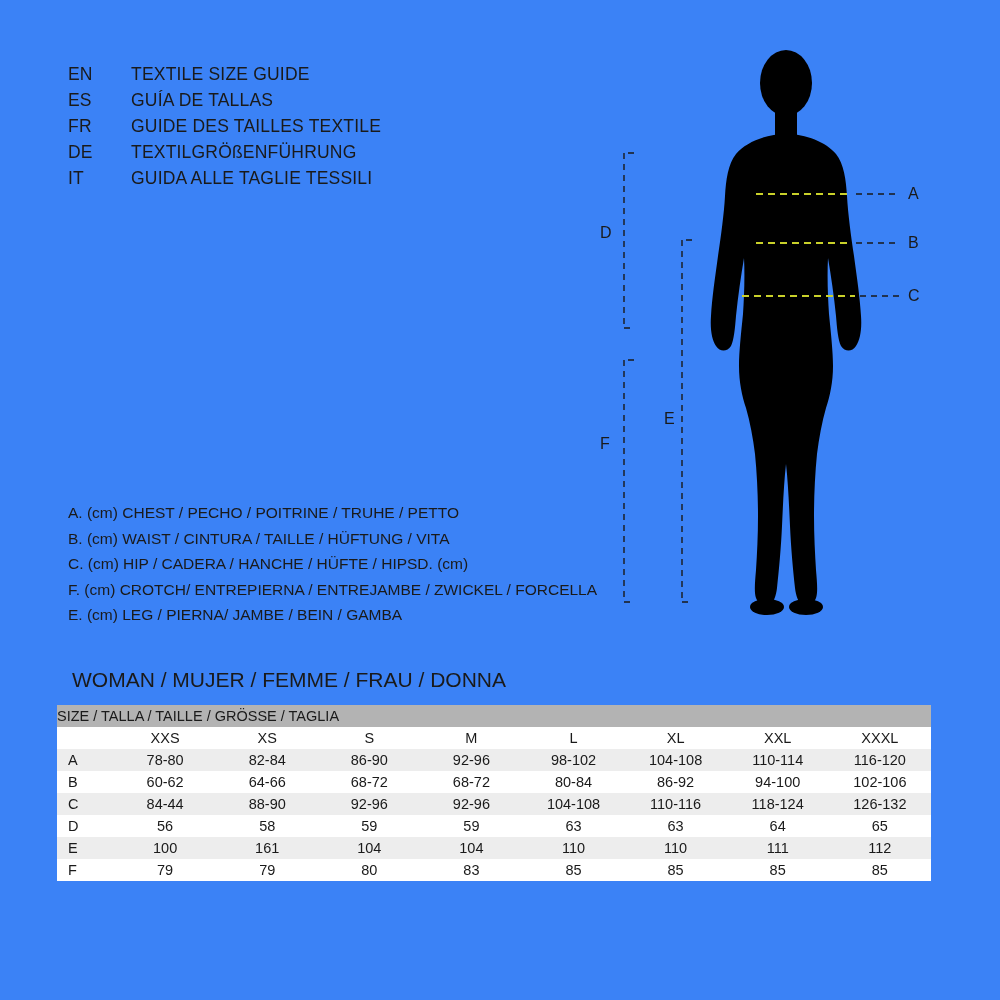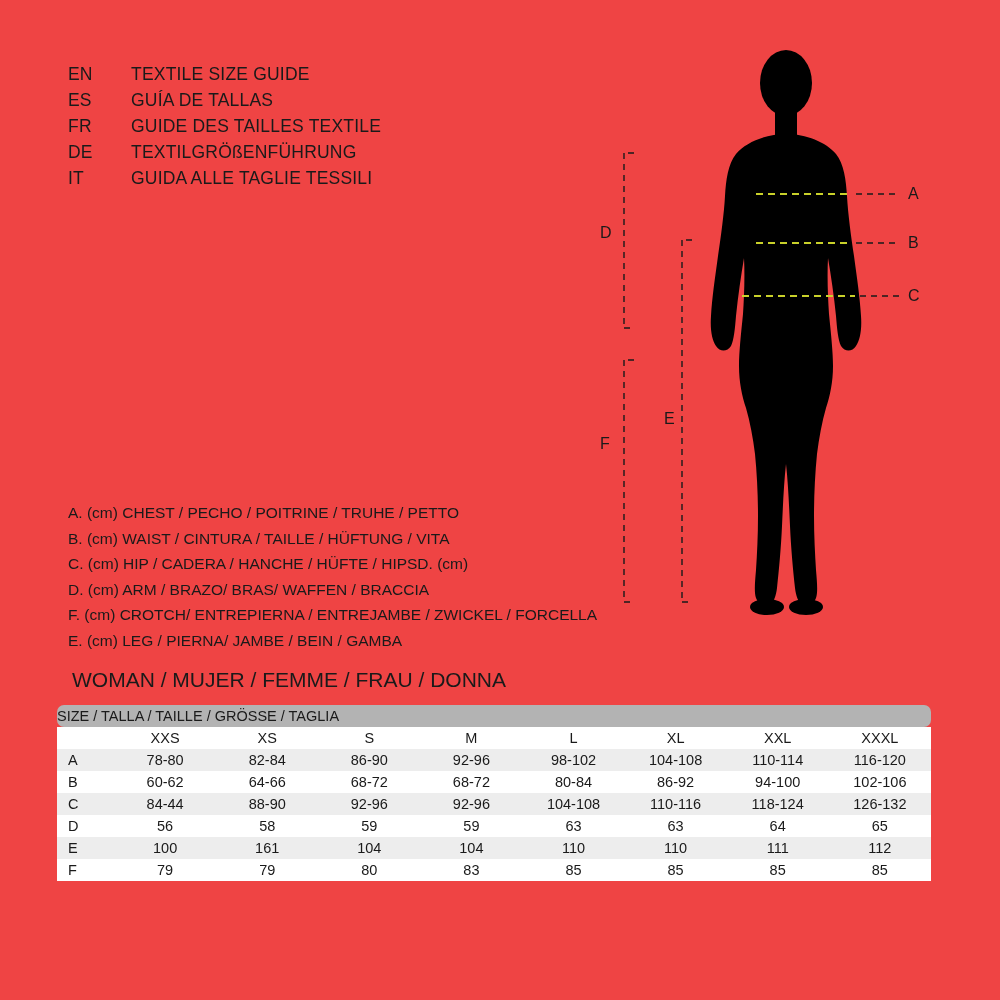--- a/index.html
+++ b/index.html
@@ -9,21 +9,21 @@
   }
   body {
     font-family: "Liberation Sans", sans-serif;
     color: #1a1a1a;
   }
   #page {
     position: relative;
     width: 1000px;
     height: 1000px;
     overflow: hidden;
-    background: #ef4444;
+    background: #3b82f6;
   }
 
   
   .title-block {
     position: absolute;
     left: 68px;
     top: 64px;
     width: 430px;
   }
   .title-row {
@@ -82,21 +82,20 @@
     height: 22px;
     padding: 0;
     color: #1a1a1a;
   }
   .hdr-row td {
     background: #b3b3b3;
     font-size: 15px;
     height: 23px;
     padding-left: 11px;
     text-align: left;
-    border-radius: 7px;
   }
   .row-alt td { background: #ededed; }
   .row-plain td { background: #ffffff; }
   .col-label {
     width: 52px;
     padding-left: 11px !important;
     text-align: left;
   }
   .cell { text-align: center; margin-top: 13px; }
 
@@ -224,21 +223,20 @@
 
     <div class="fig-letter" style="left:40px; top:194px;">D</div>
     <div class="fig-letter" style="left:104px; top:380px;">E</div>
     <div class="fig-letter" style="left:40px; top:405px;">F</div>
   </div>
 
   <div class="legend-block">
     <div class="legend-row">A. (cm) CHEST / PECHO / POITRINE / TRUHE / PETTO</div>
     <div class="legend-row">B. (cm) WAIST / CINTURA / TAILLE / HÜFTUNG / VITA</div>
     <div class="legend-row">C. (cm) HIP / CADERA / HANCHE / HÜFTE / HIPSD. (cm)</div>
-    <div class="legend-row">D. (cm) ARM / BRAZO/ BRAS/ WAFFEN / BRACCIA</div>
     <div class="legend-row">F. (cm) CROTCH/ ENTREPIERNA / ENTREJAMBE / ZWICKEL / FORCELLA</div>
     <div class="legend-row">E. (cm) LEG / PIERNA/ JAMBE / BEIN / GAMBA</div>
   </div>
 
   <div class="group-label">WOMAN / MUJER / FEMME / FRAU / DONNA</div>
 
   <div class="table-wrap">
     <table class="size-table">
       <colgroup>
         <col style="width:52px">

